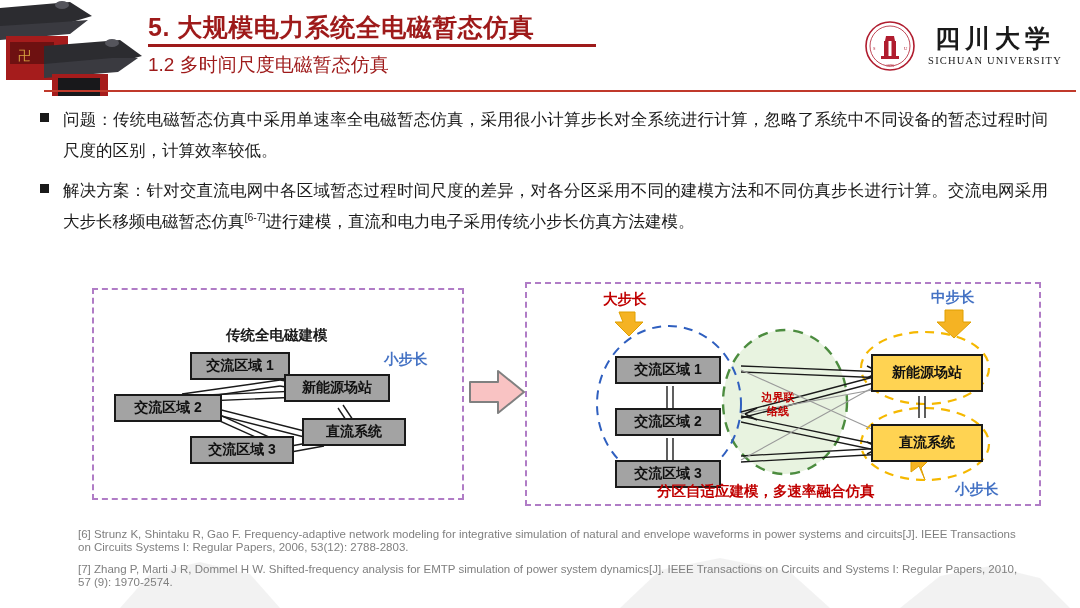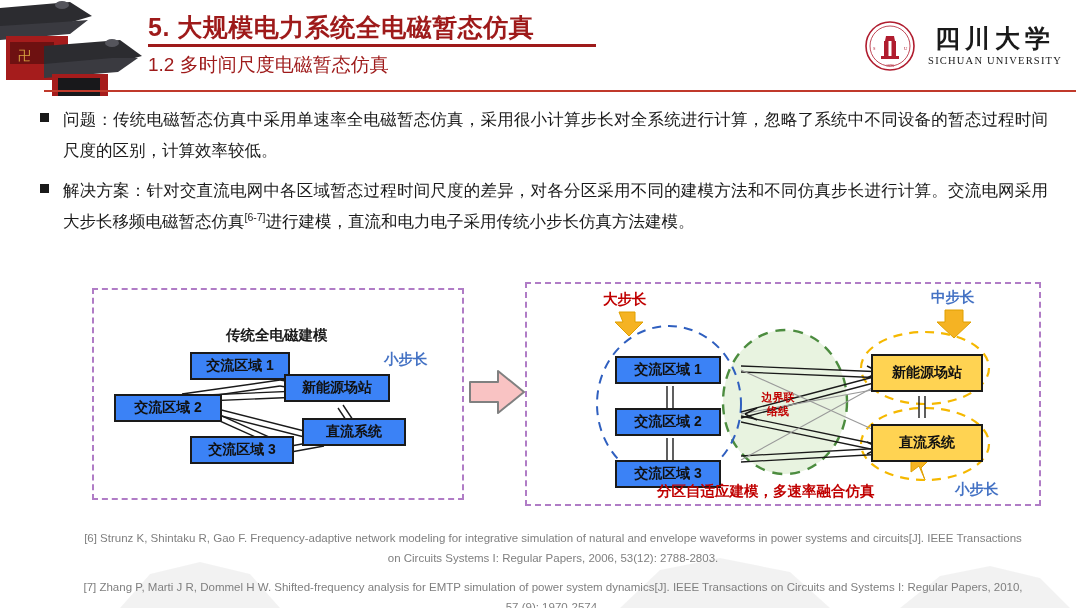--- a/index.html
+++ b/index.html
@@ -148,21 +148,21 @@
     border: 2px solid #1a1a1a;
     display: flex;
     align-items: center;
     justify-content: center;
     font-size: 14px;
     font-weight: bold;
     color: #111111;
     white-space: nowrap;
     z-index: 4;
   }
-  .node-blue   { background: #3b82f6; }
+  .node-blue   { background: #a3a3a3; }
   .node-yellow { background: #ffd352; }
 
   .step-label {
     position: absolute;
     font-size: 14.5px;
     font-weight: bold;
     white-space: nowrap;
     z-index: 5;
   }
   .step-blue { color: #4472c4; }
@@ -197,23 +197,23 @@
 
   
   .refs {
     position: absolute;
     left: 78px; top: 528px;
     width: 950px;
   }
   .ref {
     font-size: 11.5px;
     color: #7f7f7f;
-    line-height: 20px;
+    line-height: 13px;
     margin-bottom: 9px;
-    text-align: center;
+    text-align: left;
   }
 
   
   .watermark {
     position: absolute;
     left: 0; bottom: 0;
     width: 1080px; height: 130px;
     opacity: 0.10;
     pointer-events: none;
   }

